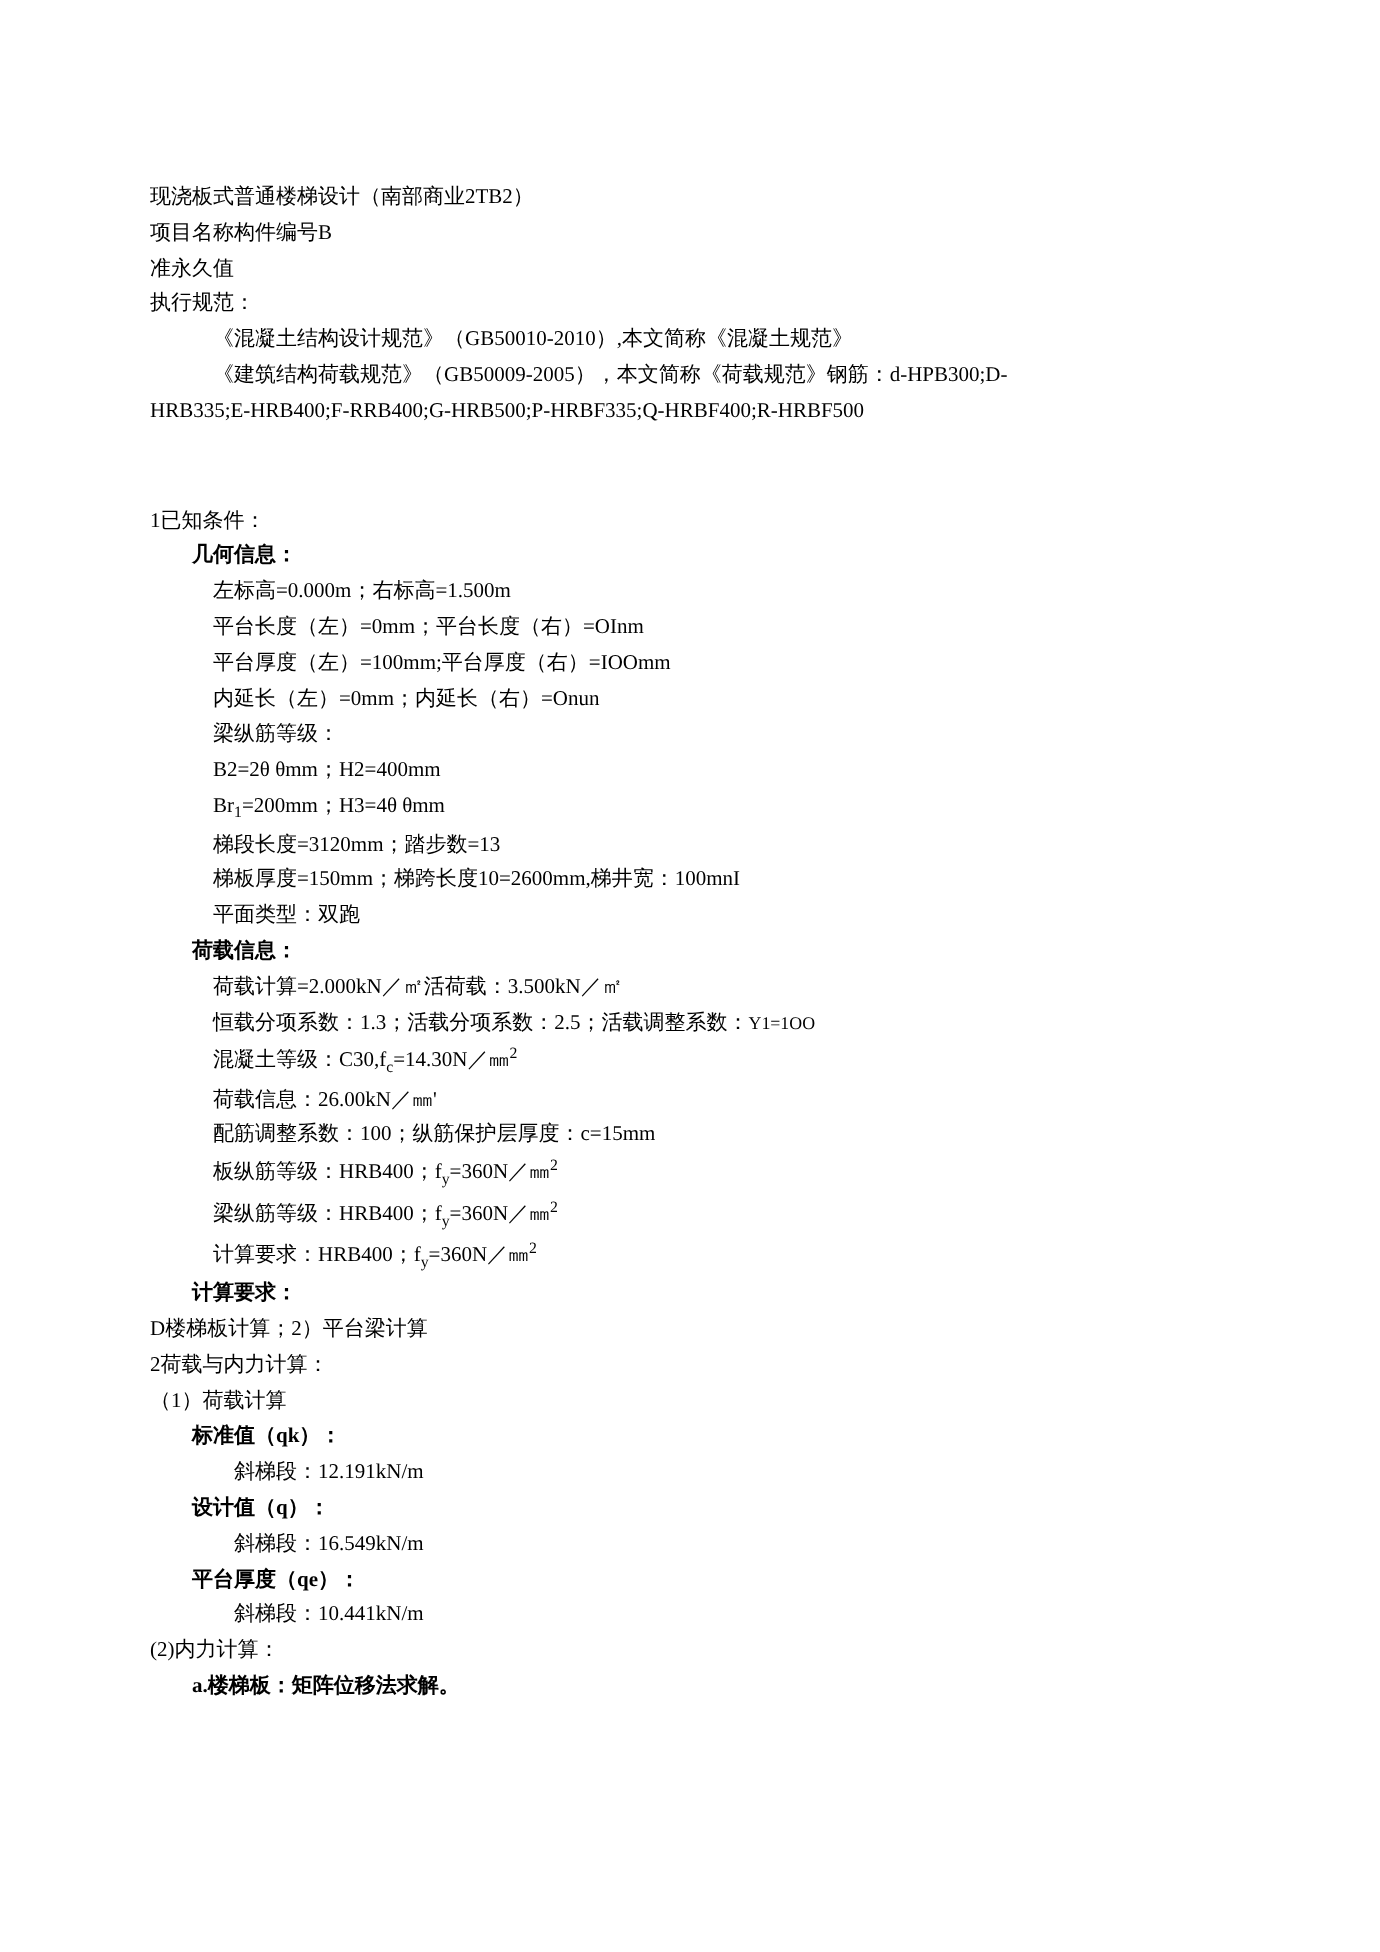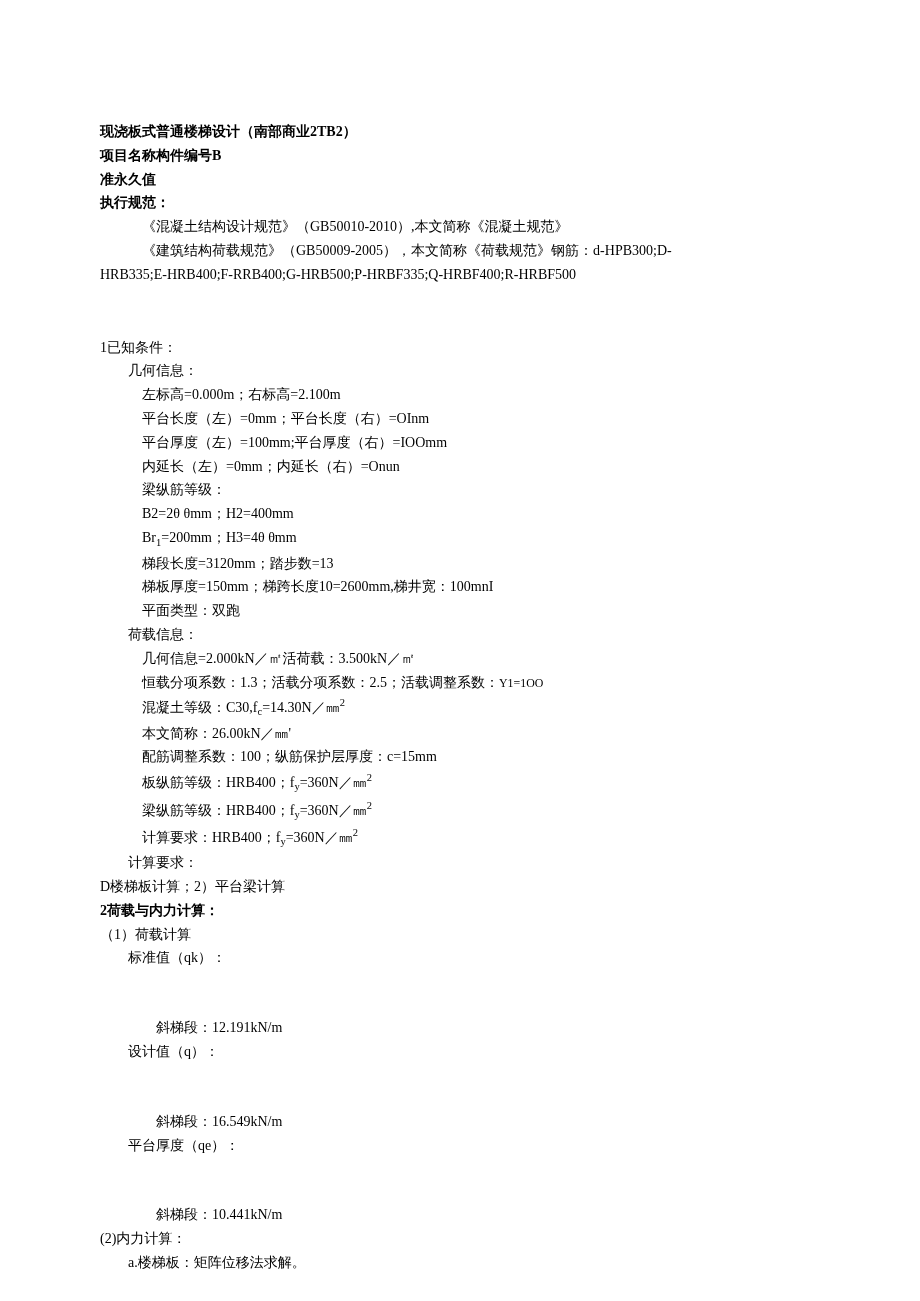--- a/index.html
+++ b/index.html
@@ -6,60 +6,60 @@
     font-family: "SimSun", "宋体", serif;
     font-size: 14px;
     line-height: 1.7;
     color: #000;
     background: #fff;
     width: 920px;
     margin: 0;
     padding: 120px 100px 50px 100px;
     box-sizing: border-box;
   }
-  .bold { font-weight: bold; }
-  .ind1 { padding-left: 2em; }
+  .bold { font-weight: normal; }
+  .ind1 { padding-left: 2em; font-weight: bold; }
   .ind2 { padding-left: 3em; }
-  .ind3 { padding-left: 4em; margin-top: 46px; }
+  .ind3 { padding-left: 4em; }
   .gap { height: 3.5em; }
   sup { font-size: 0.75em; }
   sub { font-size: 0.75em; }
   p { margin: 0; }
 </style>
 </head>
 <body>
 
 <p><span class="bold">现浇板式普通楼梯设计（南部商业2TB2）</span></p>
 <p class="bold">项目名称构件编号B</p>
 <p class="bold">准永久值</p>
 <p class="bold">执行规范：</p>
 <p class="ind2">《混凝土结构设计规范》（GB50010-2010）,本文简称《混凝土规范》</p>
 <p class="ind2">《建筑结构荷载规范》（GB50009-2005），本文简称《荷载规范》钢筋：d-HPB300;D-</p>
 <p>HRB335;E-HRB400;F-RRB400;G-HRB500;P-HRBF335;Q-HRBF400;R-HRBF500</p>
 
 <div class="gap"></div>
 
 <p>1已知条件：</p>
 <p class="ind1">几何信息：</p>
-<p class="ind2">左标高=0.000m；右标高=2.100m</p>
+<p class="ind2">左标高=0.000m；右标高=1.500m</p>
 <p class="ind2">平台长度（左）=0mm；平台长度（右）=OInm</p>
 <p class="ind2">平台厚度（左）=100mm;平台厚度（右）=IOOmm</p>
 <p class="ind2">内延长（左）=0mm；内延长（右）=Onun</p>
 <p class="ind2">梁纵筋等级：</p>
 <p class="ind2">B2=2θ θmm；H2=400mm</p>
 <p class="ind2"><span>Br</span><sub>1</sub><span>=200mm；H3=4θ θmm</span></p>
 <p class="ind2">梯段长度=3120mm；踏步数=13</p>
 <p class="ind2">梯板厚度=150mm；梯跨长度10=2600mm,梯井宽：100mnI</p>
 <p class="ind2">平面类型：双跑</p>
 
 <p class="ind1">荷载信息：</p>
-<p class="ind2"><span>几何信息=2.000kN／㎡</span><span>活荷载：3.500kN／㎡</span></p>
+<p class="ind2"><span>荷载计算=2.000kN／㎡</span><span>活荷载：3.500kN／㎡</span></p>
 <p class="ind2"><span>恒载分项系数：1.3；活载分项系数：2.5；活载调整系数：</span><span style="font-size:0.85em">Y1=1OO</span></p>
 <p class="ind2"><span>混凝土等级：C30,f</span><sub>c</sub><span>=14.30N／㎜</span><sup>2</sup></p>
-<p class="ind2">本文简称：26.00kN／㎜'</p>
+<p class="ind2">荷载信息：26.00kN／㎜'</p>
 <p class="ind2">配筋调整系数：100；纵筋保护层厚度：c=15mm</p>
 <p class="ind2"><span>板纵筋等级：HRB400；f</span><sub>y</sub><span>=360N／㎜</span><sup>2</sup></p>
 <p class="ind2"><span>梁纵筋等级：HRB400；f</span><sub>y</sub><span>=360N／㎜</span><sup>2</sup></p>
 <p class="ind2"><span>计算要求：HRB400；f</span><sub>y</sub><span>=360N／㎜</span><sup>2</sup></p>
 
 <p class="ind1">计算要求：</p>
 <p>D楼梯板计算；2）平台梁计算</p>
 
 <p><span class="bold">2荷载与内力计算：</span></p>
 <p>（1）荷载计算</p>

